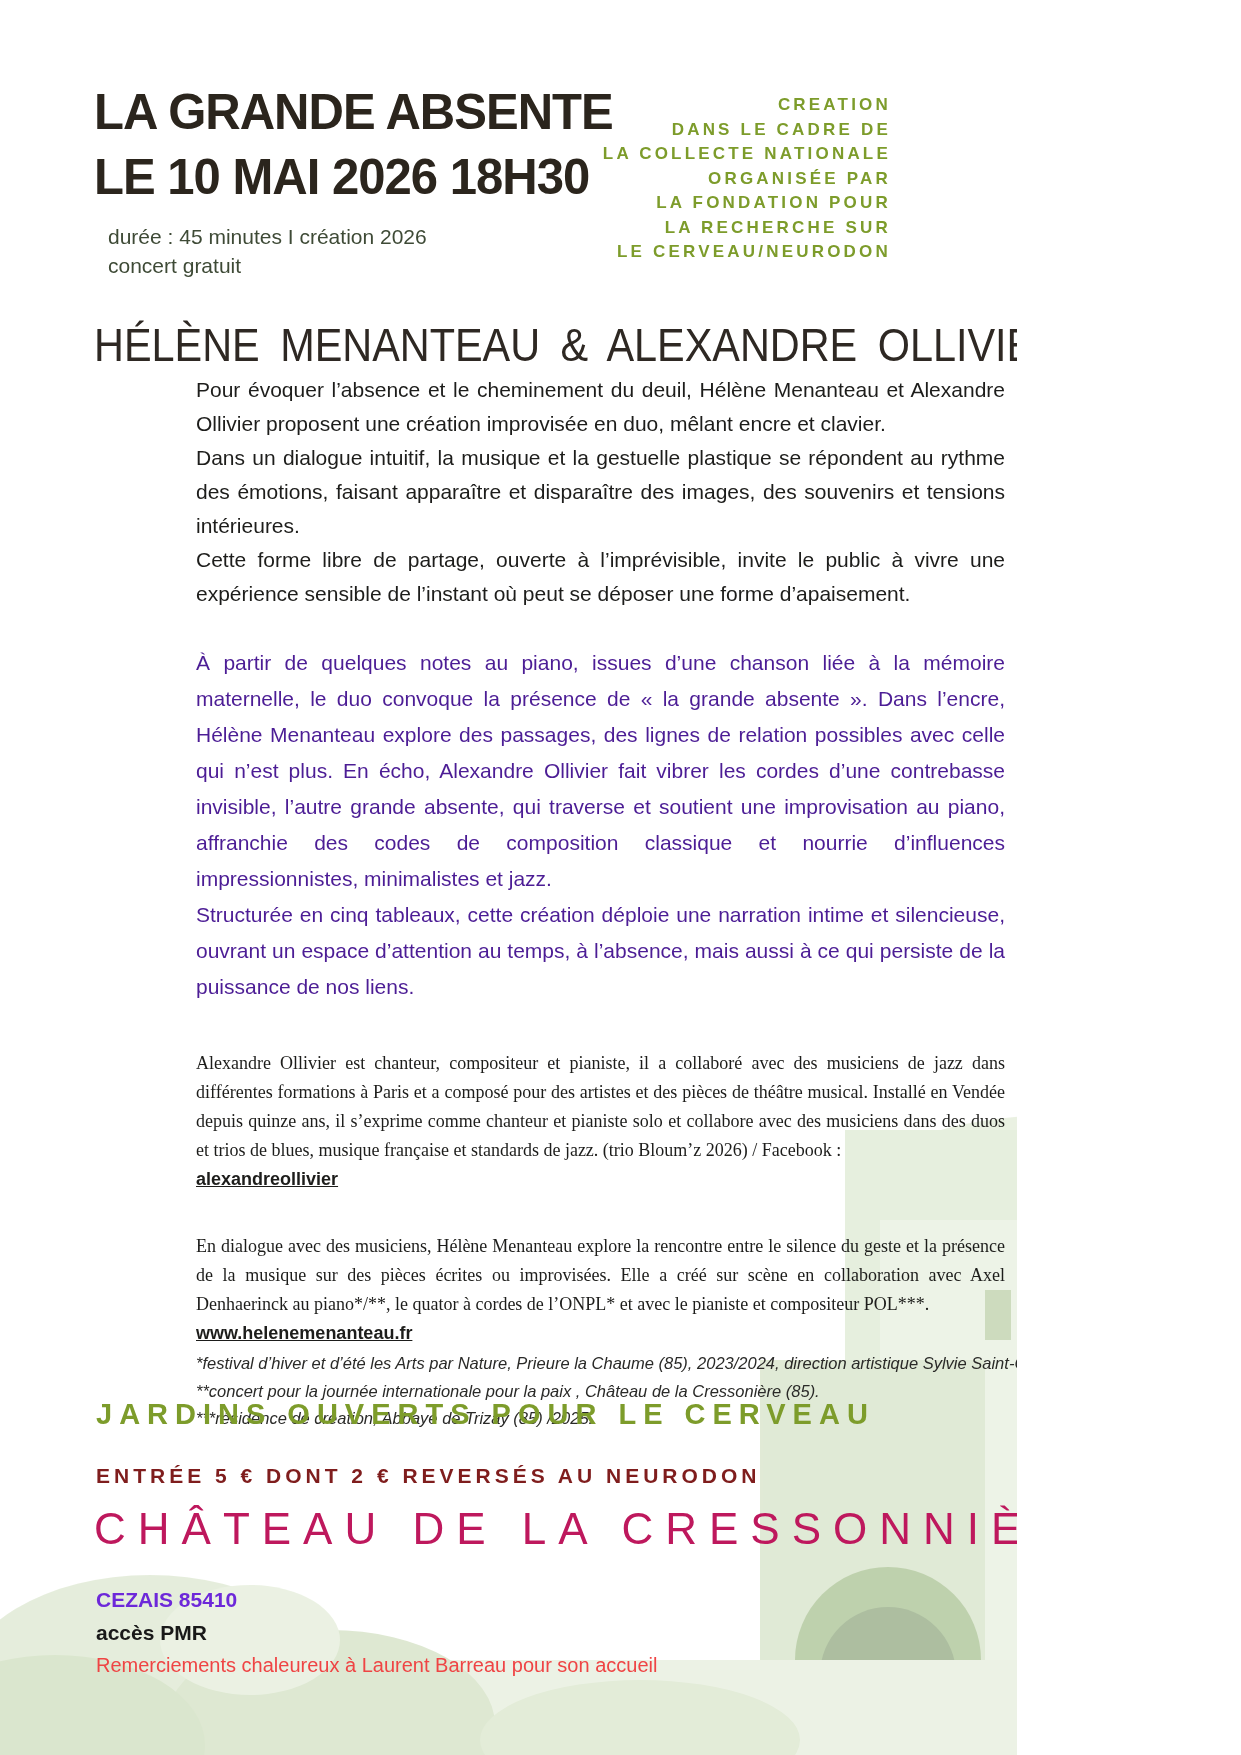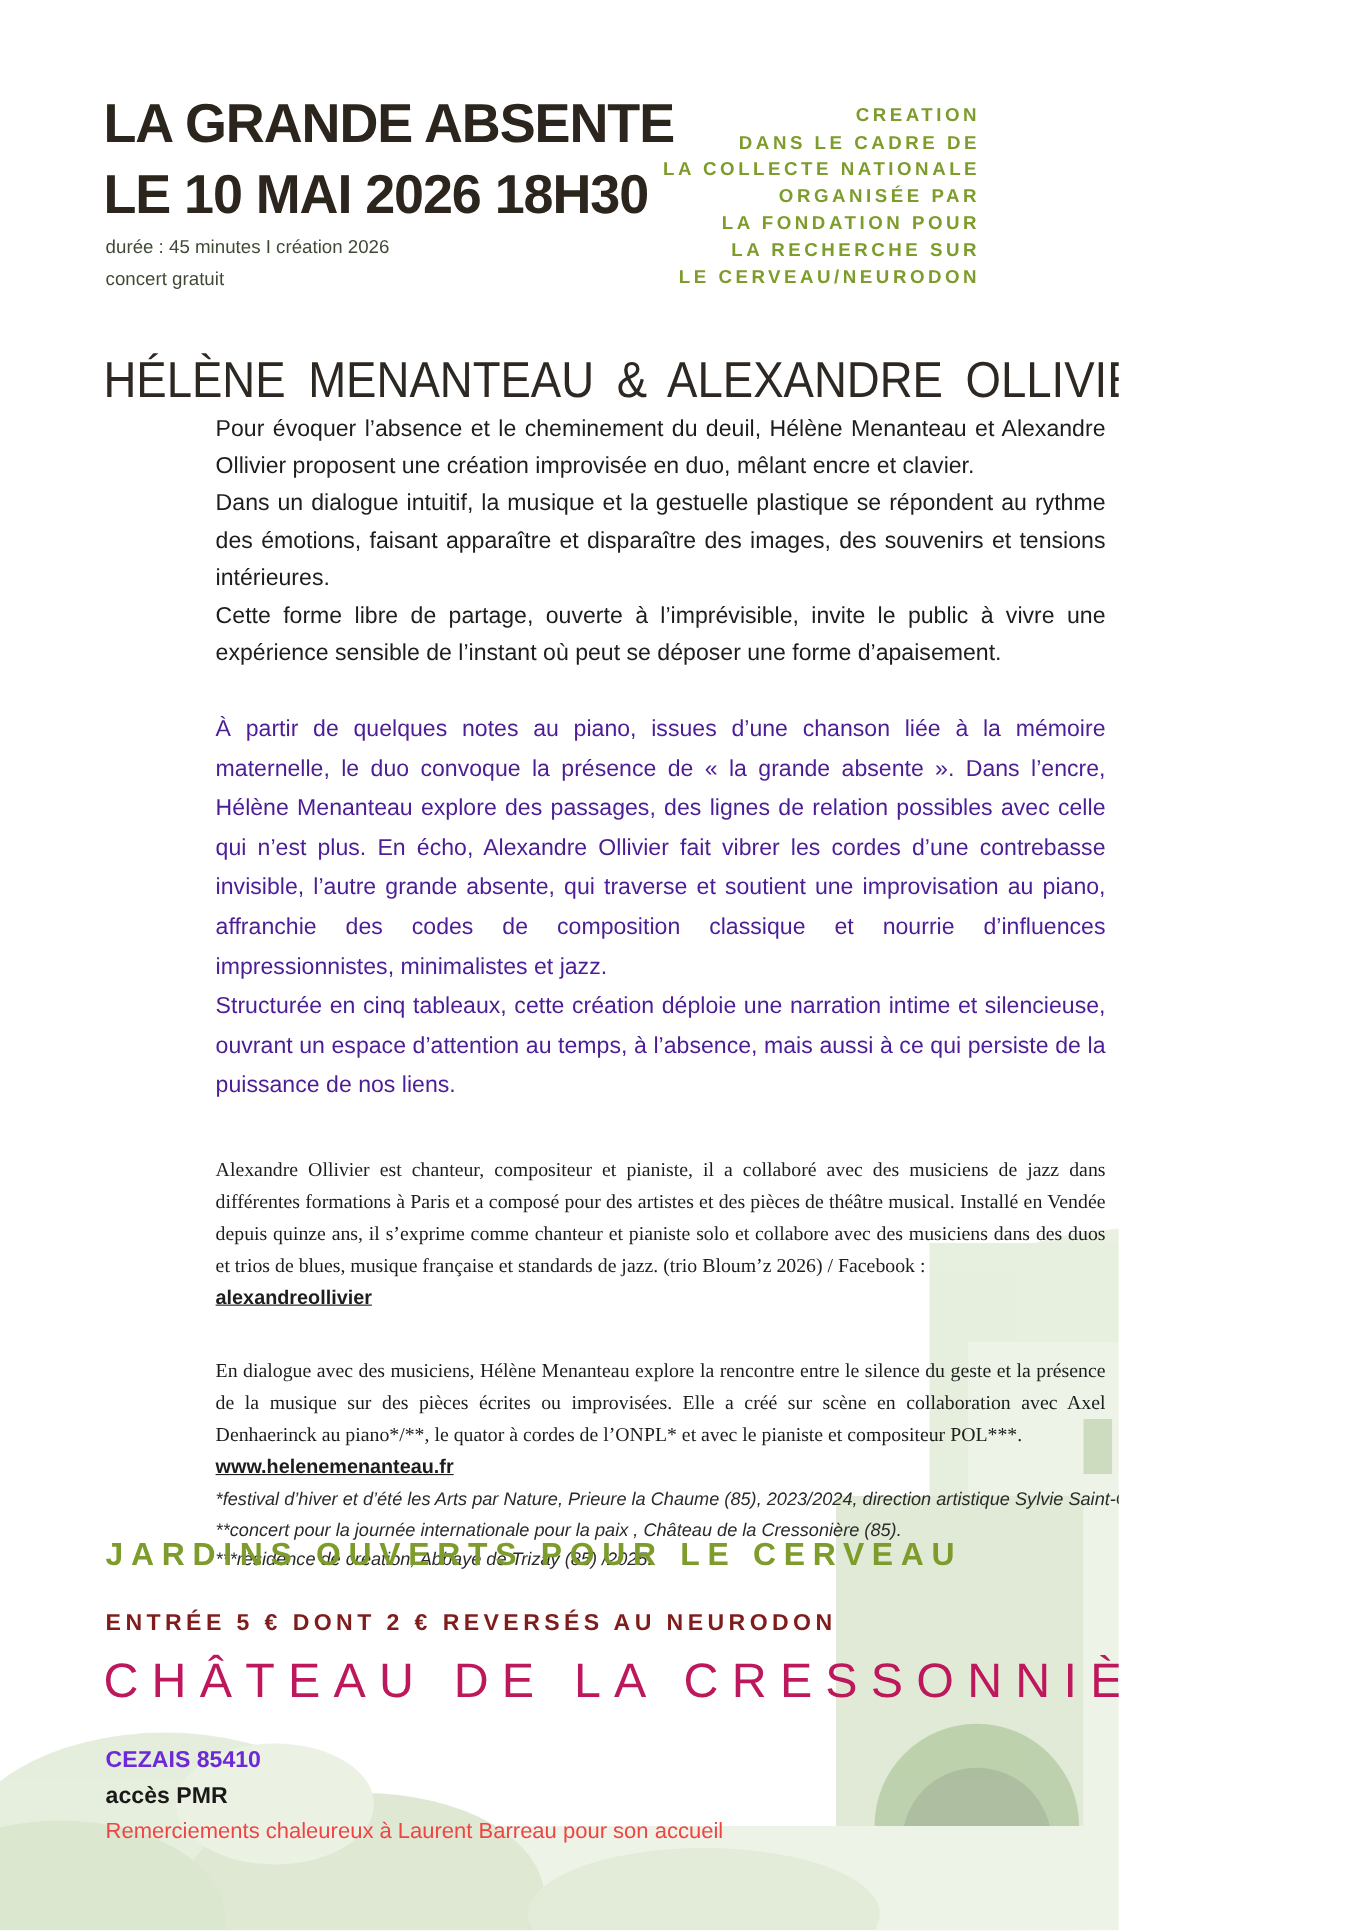--- a/index.html
+++ b/index.html
@@ -12,21 +12,21 @@
     font-family:"Liberation Sans", sans-serif;
     color:#1d1d1b;
   }
   .bg{position:absolute;left:0;top:1100px;z-index:0;}
   .layer{position:absolute;z-index:1;}
 
   
   .title{left:94px;top:80px;margin:0;font-size:50px;line-height:65px;font-weight:bold;
          letter-spacing:-1px;color:#2b251d;transform:scaleX(0.98);transform-origin:left top;}
   .title span{display:block;white-space:nowrap;}
-  .meta{left:96px;top:210px;margin:0;font-size:17px;line-height:29px;color:#3e4a36;}
+  .meta{left:96px;top:210px;margin:12px;font-size:21px;line-height:29px;color:#3e4a36;}
   .meta div{white-space:nowrap;}
   .badge{right:126px;top:93px;text-align:right;font-size:17px;line-height:24.5px;
          font-weight:bold;letter-spacing:3.2px;color:#7d9c2b;}
   .badge div{white-space:nowrap;}
 
   
   .artists{left:94px;top:318px;margin:0;font-size:46px;font-weight:300;color:#2e2823;
            white-space:nowrap;word-spacing:10px;transform:scaleX(0.9);transform-origin:left top;}
 
   

